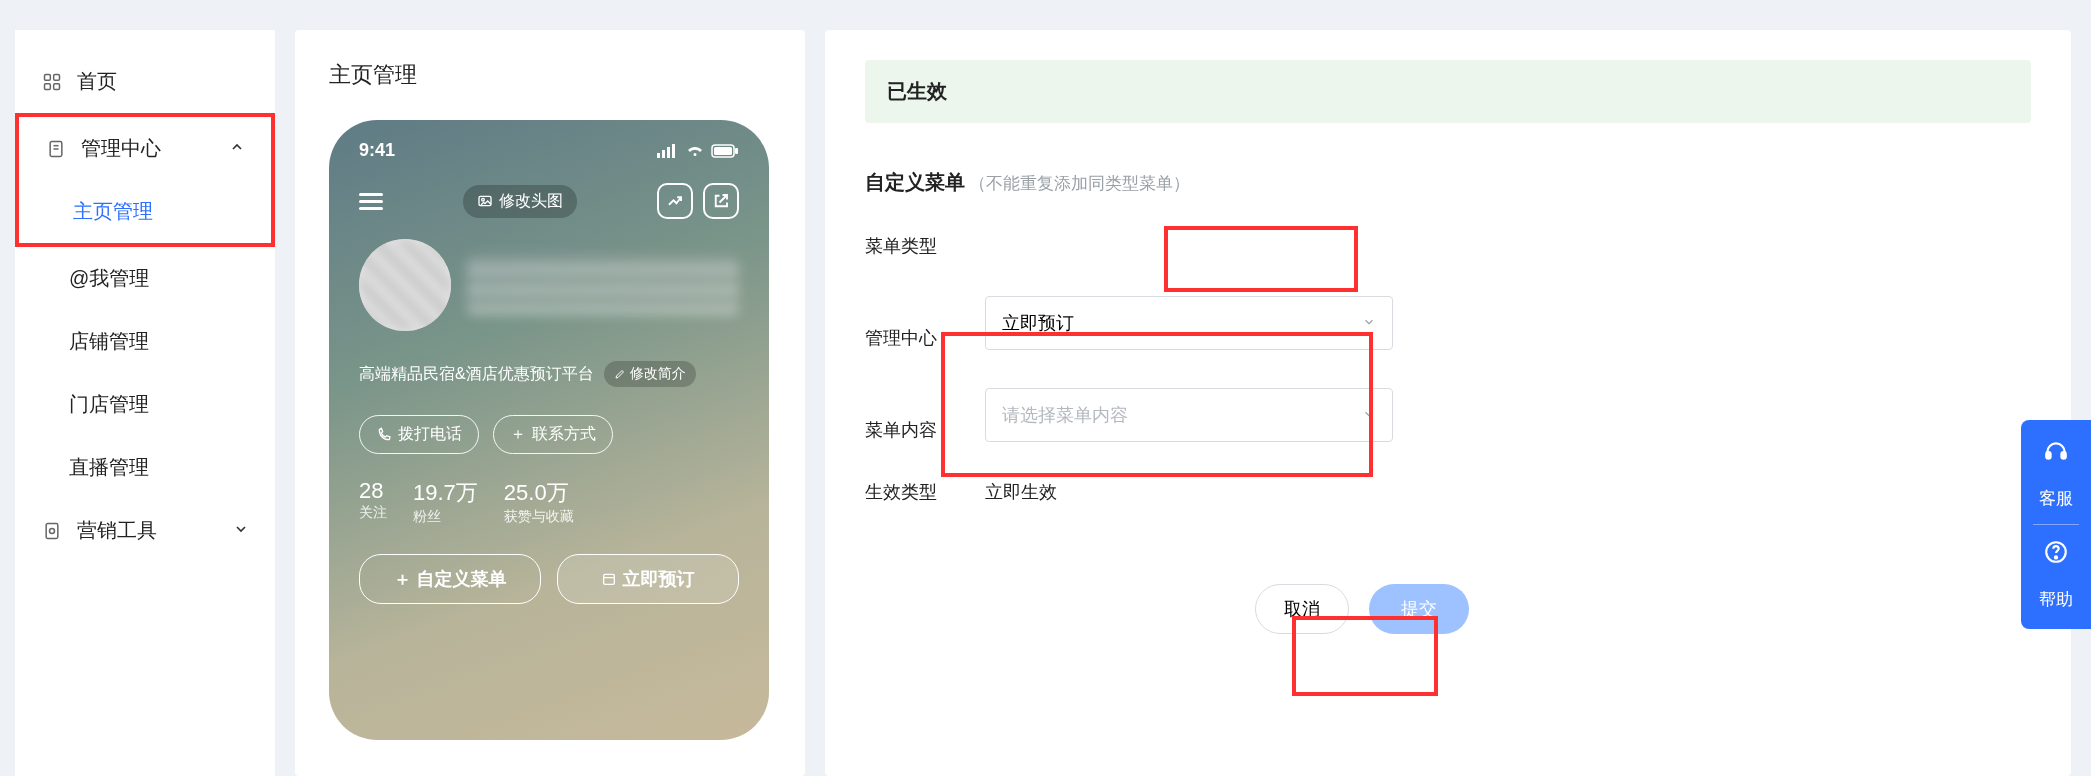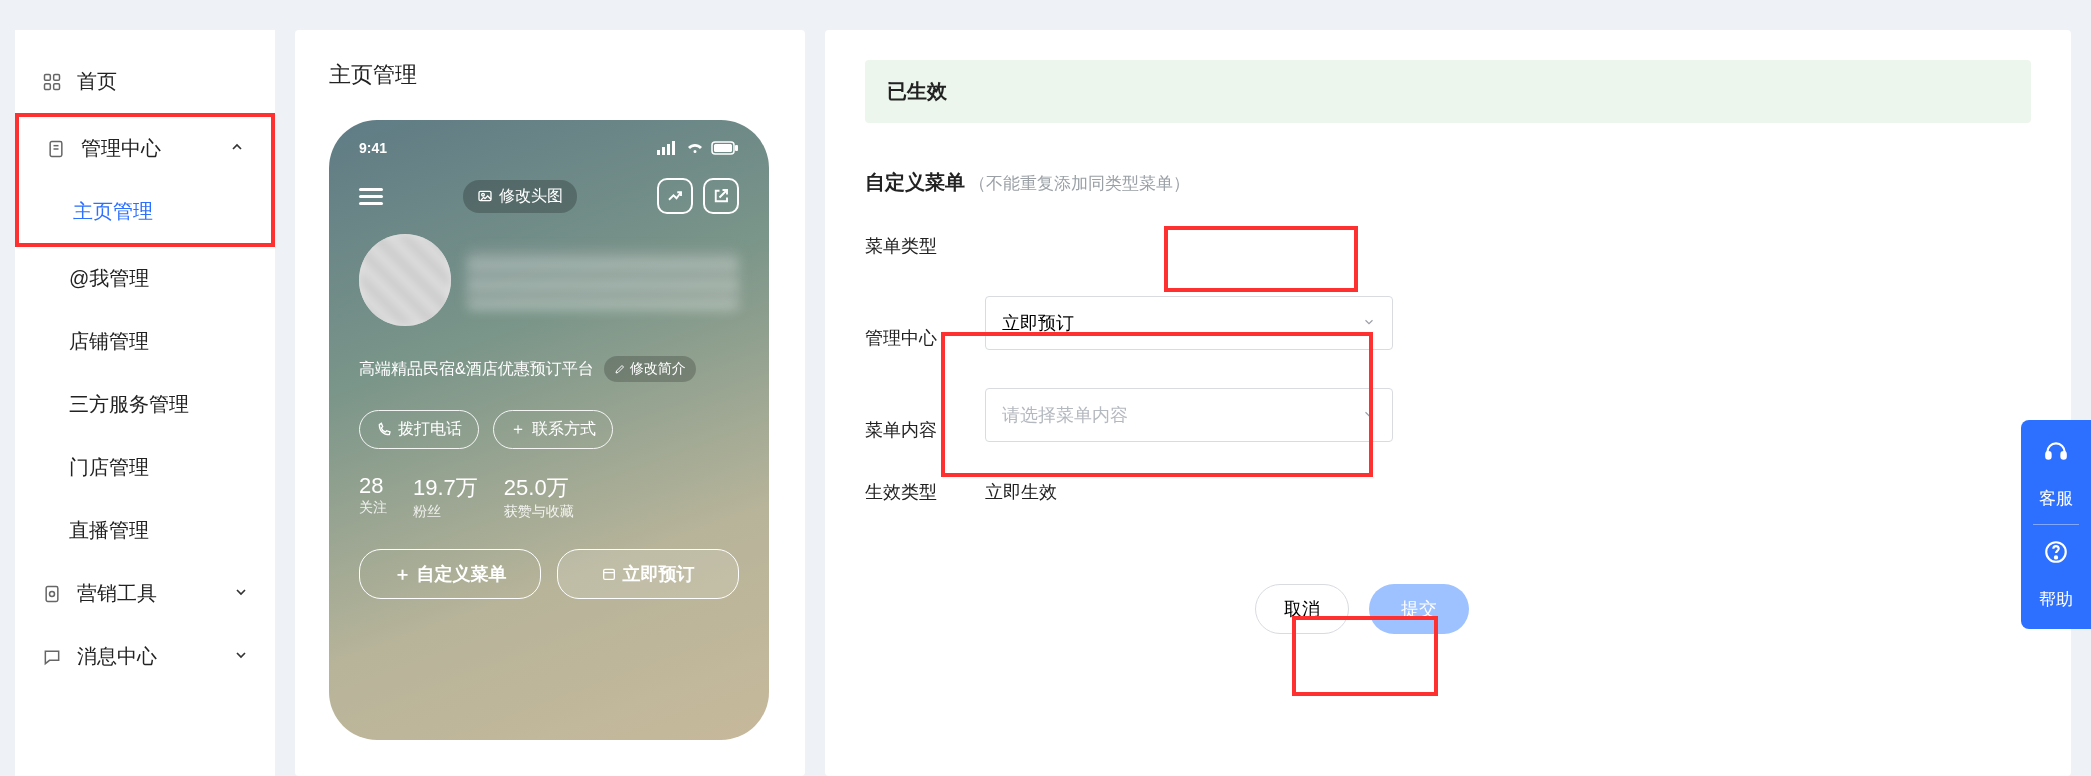--- a/index.html
+++ b/index.html
@@ -12,21 +12,21 @@
 .side-item.active { color: #2d6fff; }
 .side-item .ic { width: 22px; height: 22px; margin-right: 14px; display: inline-flex; align-items: center; justify-content: center; color: #666; }
 .side-item .chev { margin-left: auto; color: #333; }
 .highlight-box { border: 4px solid #ff3030; }
 
 
 .col-preview { width: 510px; background: #fff; margin: 30px 0 0 20px; padding: 30px 34px; border-radius: 4px; }
 .col-preview h2 { font-size: 22px; font-weight: 500; color: #222; margin-bottom: 30px; }
 
 .phone { width: 440px; height: 620px; border-radius: 48px; background: linear-gradient(160deg, #5f7b85 0%, #7a9589 35%, #b7b49a 70%, #c7b99a 100%); overflow: hidden; position: relative; color: #fff; }
-.ph-status { display: flex; justify-content: space-between; padding: 20px 30px 8px; font-size: 14px; font-weight: 600; }
+.ph-status { display: flex; justify-content: space-between; padding: 20px 30px 8px; font-size: 18px; font-weight: 600; }
 .ph-sig { display: flex; gap: 6px; align-items: center; }
 .ph-top { display: flex; align-items: center; justify-content: space-between; padding: 14px 30px 20px; }
 .ham { width: 24px; }
 .ham span { display: block; height: 3px; background: #fff; margin: 4px 0; border-radius: 2px; }
 .pill { display: inline-flex; align-items: center; gap: 6px; background: rgba(0,0,0,.22); padding: 6px 14px; border-radius: 16px; font-size: 16px; }
 .sqbtn { width: 36px; height: 36px; border: 2.5px solid #fff; border-radius: 10px; display: inline-flex; align-items: center; justify-content: center; font-size:18px; }
 .ph-right { display:flex; gap:10px; }
 
 .profile { padding: 0 30px; display:flex; align-items:center; gap:16px; }
 .avatar { width: 92px; height: 92px; border-radius: 50%; background: #e6e6e6; overflow:hidden; position:relative; }
@@ -118,23 +118,20 @@
     <div class="side-item sub active">
       <span>主页管理</span>
     </div>
   </div>
 
   <div class="side-item sub">
       <span>@我管理</span>
     </div>
   <div class="side-item sub">
       <span>店铺管理</span>
-    </div>
-  <div class="side-item sub">
-      <span>三方服务管理</span>
     </div>
   <div class="side-item sub">
       <span>门店管理</span>
     </div>
   <div class="side-item sub">
       <span>直播管理</span>
     </div>
 
   <div class="side-item">
     <span class="ic">
@@ -144,33 +141,20 @@
         </svg>
     </span>
     <span>营销工具</span>
     <span class="chev">
       <svg width="16" height="16" viewBox="0 0 24 24" fill="none" stroke="currentColor" stroke-width="2.5">
           <polyline points="6 9 12 15 18 9"></polyline>
         </svg>
     </span>
   </div>
 
-  <div class="side-item">
-    <span class="ic">
-      <svg class="svg-ic" viewBox="0 0 24 24">
-          <path d="M4 5h16v11H9l-5 4V5z"></path>
-        </svg>
-    </span>
-    <span>消息中心</span>
-    <span class="chev">
-      <svg width="16" height="16" viewBox="0 0 24 24" fill="none" stroke="currentColor" stroke-width="2.5">
-          <polyline points="6 9 12 15 18 9"></polyline>
-        </svg>
-    </span>
-  </div>
 </nav>
 
 <section class="col-preview">
   <h2>主页管理</h2>
   <div class="phone">
     <div class="ph-status">
       <span>9:41</span>
       <span class="ph-sig">
         <svg width="22" height="14" viewBox="0 0 22 14" fill="#fff">
             <rect x="0" y="9" width="3" height="5"></rect>

